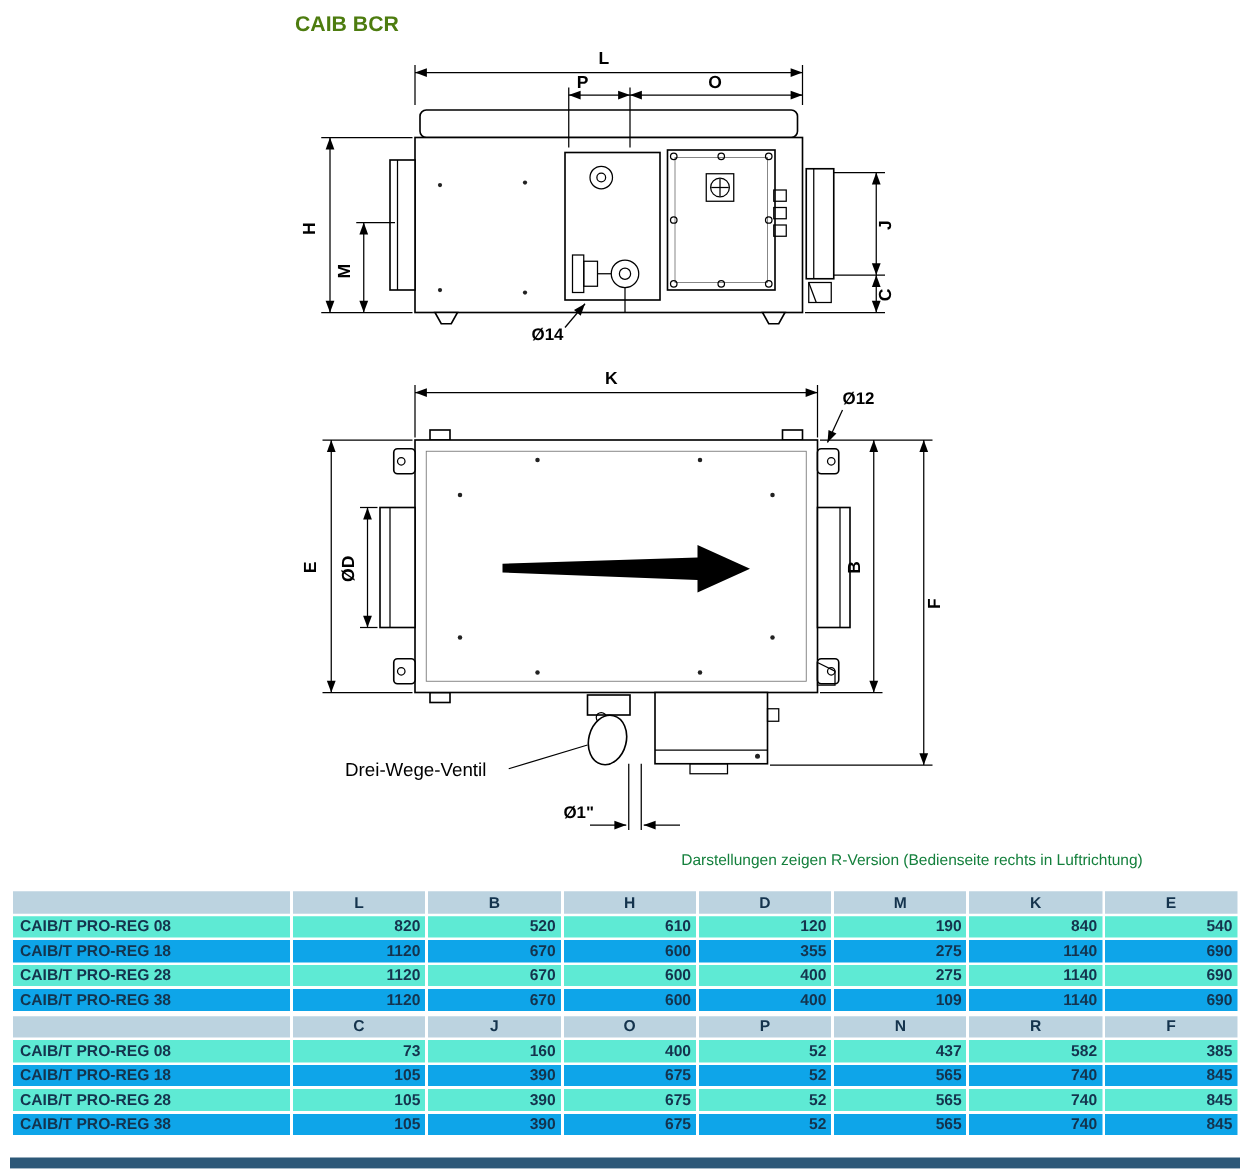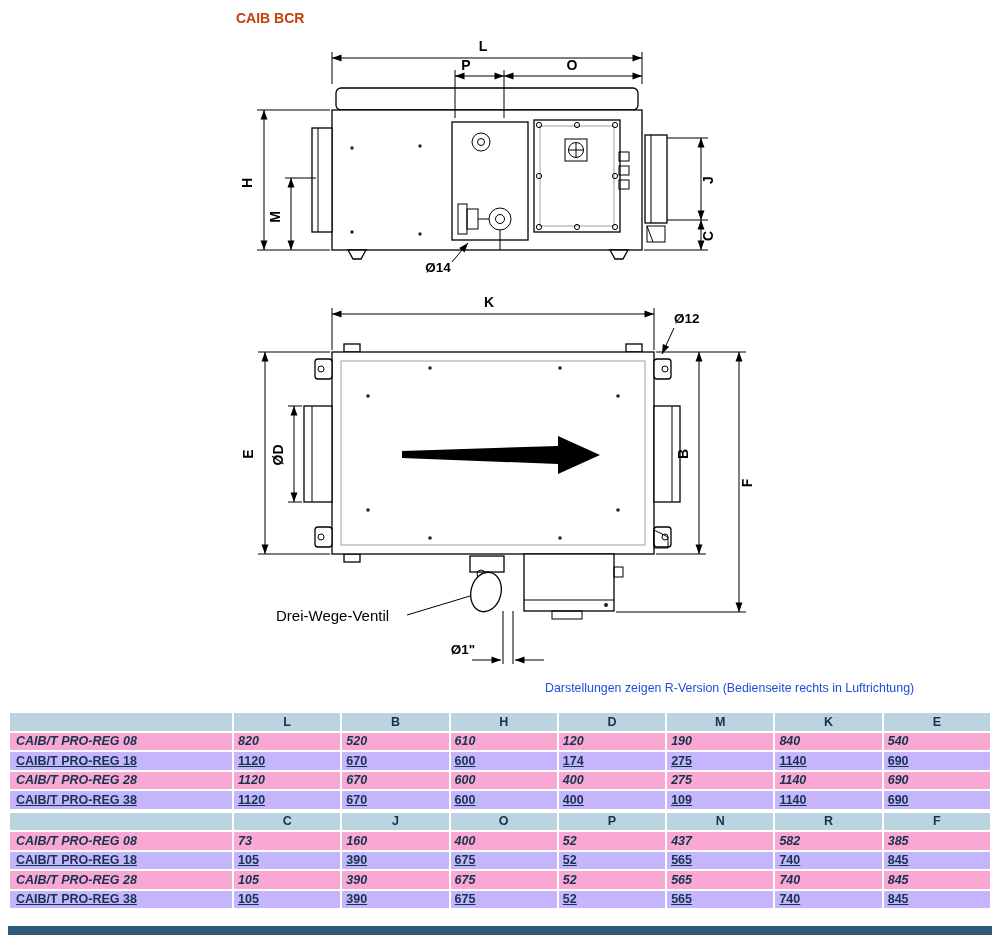--- a/index.html
+++ b/index.html
@@ -2,25 +2,25 @@
 <html><head>
 <meta charset="utf-8">
 <style>
   html, body { margin:0; padding:0; background:#ffffff; }
   .page {
     position:relative; width:1000px; height:935px; background:#fff; overflow:hidden;
     font-family:"Liberation Sans", sans-serif;
   }
   .title {
     position:absolute; left:236px; top:10px;
-    font-size:14px; font-weight:700; color:#c2410c;
+    font-size:17px; font-weight:700; color:#4d7c0f;
   }
   .caption {
     position:absolute; left:545px; top:681px;
-    font-size:12.4px; color:#1d4ed8;
+    font-size:12.4px; color:#15803d;
   }
   .drawing { position:absolute; left:0; top:0; }
 
   
   .ln  { fill:#fff; stroke:#000; stroke-width:1.3; }
   .ln2 { fill:none; stroke:#000; stroke-width:1;   }
   .lnf { fill:none; stroke:#777; stroke-width:0.7; }
   .dim { fill:none; stroke:#000; stroke-width:1;   }
   .fil { fill:#000; stroke:none; }
   .dot { fill:#222; stroke:none; }
@@ -32,23 +32,23 @@
   .tables { position:absolute; left:8px; top:711px; width:984px; }
   table.dim-table { border-collapse:collapse; width:100%; table-layout:fixed; }
   .dim-table col.c-label { width:224px; }
   .dim-table th, .dim-table td {
     border:2px solid #fff; height:15.5px; padding:1px 4px;
     font-size:12.5px; font-weight:700; color:#14334d;
     overflow:hidden; white-space:nowrap;
   }
   .dim-table th { background:#bcd3e0; text-align:center; }
   .dim-table td.rowlabel { text-align:left; padding-left:6px; }
-  .dim-table td.val { text-align:left; }
-  tr.plain td { background:#f9a8d4;font-style:italic; }
-  tr.tint  td { background:#c4b5fd;text-decoration:underline; }
+  .dim-table td.val { text-align:right; }
+  tr.plain td { background:#5eead4; }
+  tr.tint  td { background:#0ea5e9; }
 
   .bottom-bar {
     position:absolute; left:8px; top:926px; width:984px; height:9px;
     background:#2d5878;
   }
 </style>
 </head>
 <body>
 
 <div class="page">
@@ -269,21 +269,21 @@
           <td class="val">120</td>
           <td class="val">190</td>
           <td class="val">840</td>
           <td class="val">540</td>
         </tr>
         <tr class="tint">
           <td class="rowlabel">CAIB/T PRO-REG 18</td>
           <td class="val">1120</td>
           <td class="val">670</td>
           <td class="val">600</td>
-          <td class="val">174</td>
+          <td class="val">355</td>
           <td class="val">275</td>
           <td class="val">1140</td>
           <td class="val">690</td>
         </tr>
         <tr class="plain">
           <td class="rowlabel">CAIB/T PRO-REG 28</td>
           <td class="val">1120</td>
           <td class="val">670</td>
           <td class="val">600</td>
           <td class="val">400</td>

